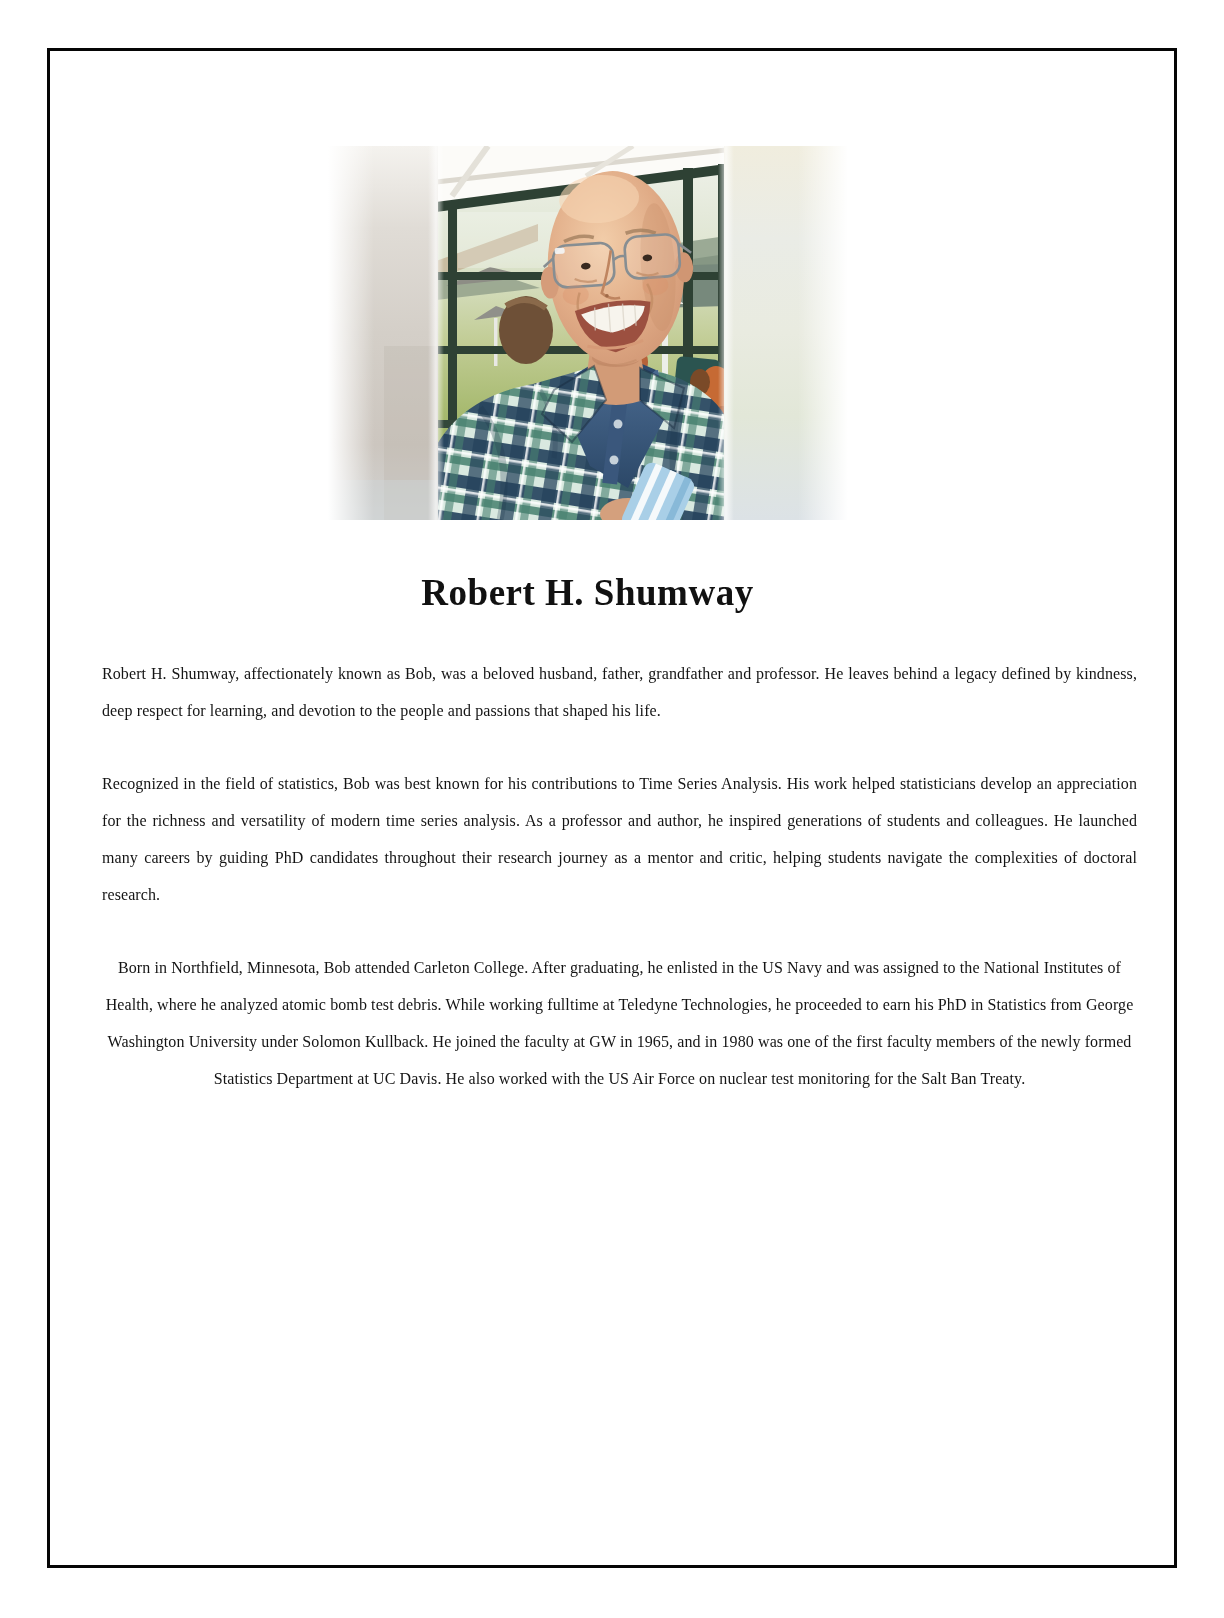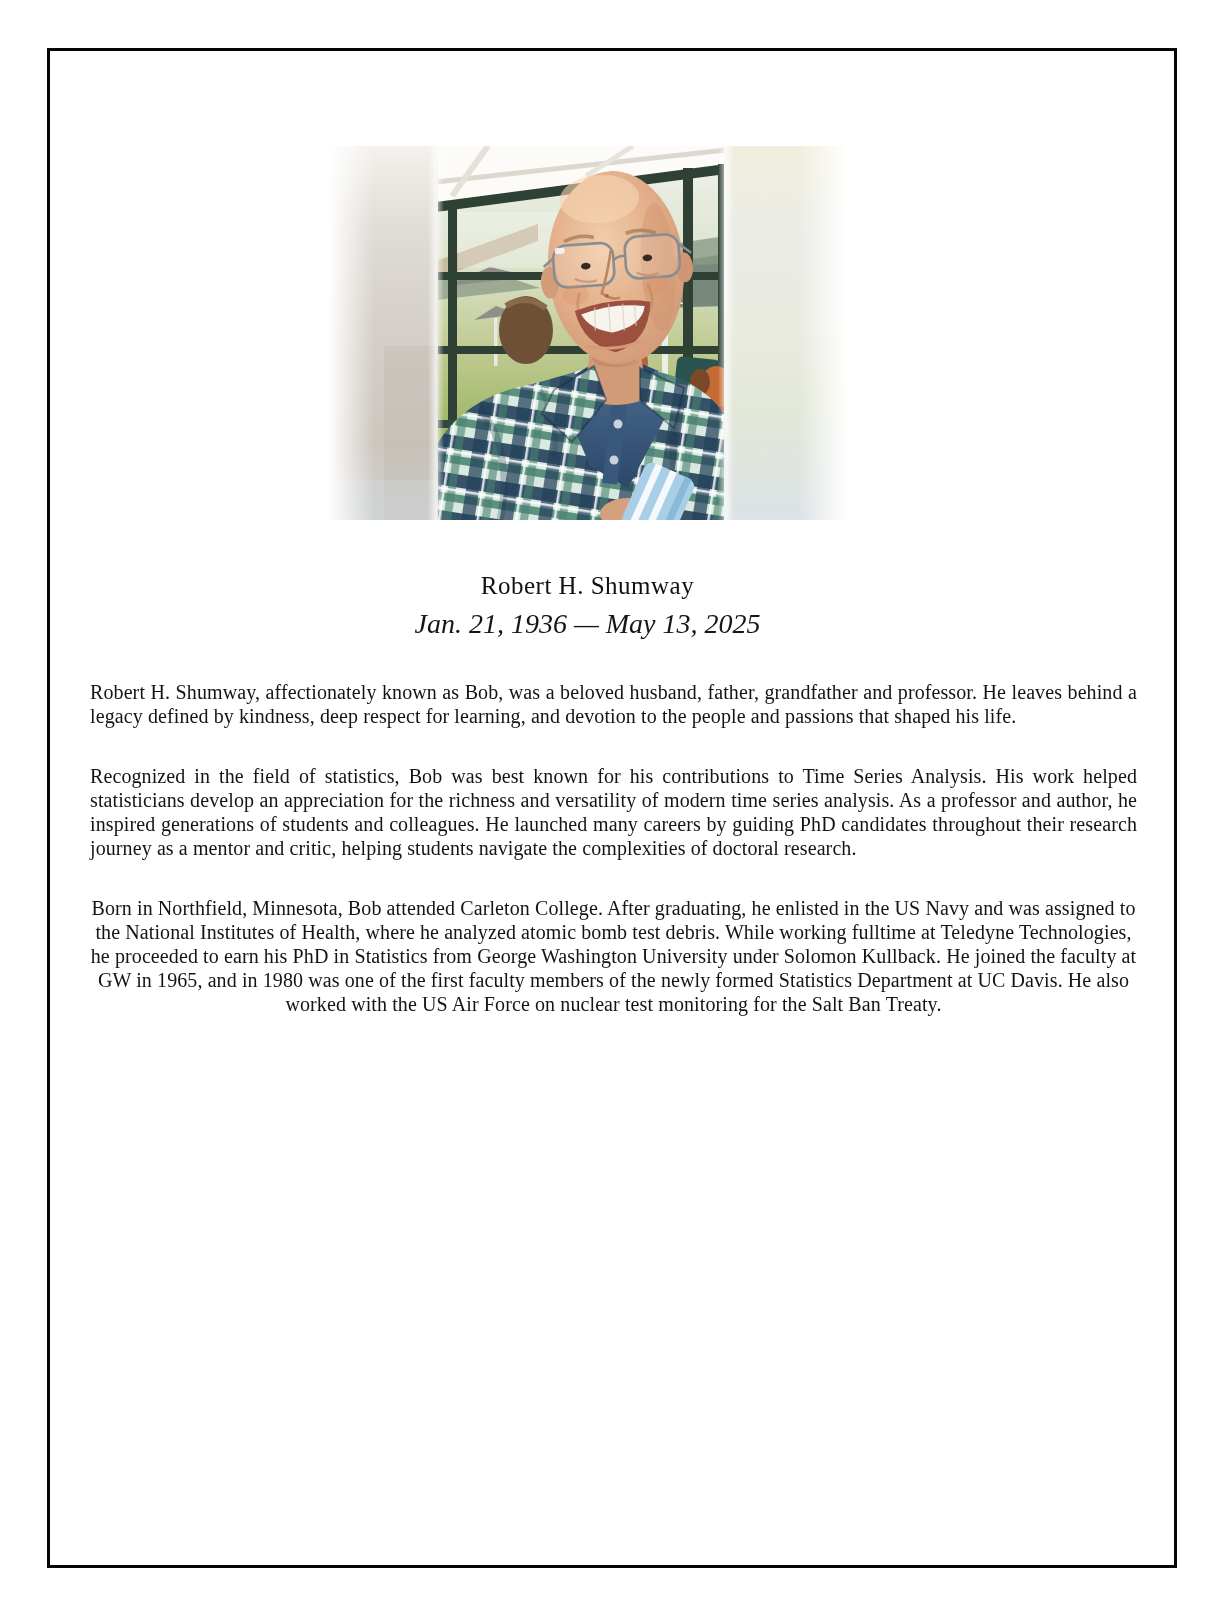--- a/index.html
+++ b/index.html
@@ -27,41 +27,41 @@
   .photo-wrap{
     margin-top:146px;
     line-height:0;
   }
   .photo{
     display:inline-block;
     width:520px;height:374px;
   }
   .doc-title{
     margin:52px 0 0 0;
-    font-size:25px;
-    font-weight:normal;
+    font-size:37px;
+    font-weight:bold;
     line-height:1.15;
     letter-spacing:0.5px;
     color:#111111;
   }
   .doc-dates{
     margin:6px 0 0 0;
     font-size:28px;
     font-style:italic;
     line-height:1.2;
     color:#161616;
   }
   .paragraphs{
     margin-top:40px;
     text-align:justify;
   }
   .paragraphs p{
-    margin:0 0 36px 0;
-    font-size:20px;
-    line-height:24px;
+    margin:0 0 36px 12px;
+    font-size:16px;
+    line-height:37px;
     letter-spacing:0.1px;
   }
   .paragraphs p:nth-of-type(3){
     text-align:center;
   }
   .paragraphs p:last-of-type{
     margin-bottom:0;
   }
 </style>
 </head>
@@ -250,21 +250,20 @@
           </g>
           <g>
             <rect x="396" y="0" width="124" height="374" fill="url(#rightStripG)"></rect>
             <rect x="470" y="0" width="50" height="374" fill="url(#fadeR)"></rect>
             <rect x="390" y="0" width="16" height="374" fill="url(#seam)"></rect>
           </g>
         </svg>
       </div>
 
       <h1 class="doc-title">Robert H. Shumway</h1>
-      <div class="doc-dates">Jan. 21, 1936 — May 13, 2025</div>
     </div>
 
     <div class="paragraphs">
       <p>Robert H. Shumway, affectionately known as Bob, was a beloved husband, father, grandfather and professor. He leaves behind a legacy defined by kindness, deep respect for learning, and devotion to the people and passions that shaped his life.</p>
       <p>Recognized in the field of statistics, Bob was best known for his contributions to Time Series Analysis. His work helped statisticians develop an appreciation for the richness and versatility of modern time series analysis. As a professor and author, he inspired generations of students and colleagues. He launched many careers by guiding PhD candidates throughout their research journey as a mentor and critic, helping students navigate the complexities of doctoral research.</p>
       <p>Born in Northfield, Minnesota, Bob attended Carleton College. After graduating, he enlisted in the US Navy and was assigned to the National Institutes of Health, where he analyzed atomic bomb test debris. While working fulltime at Teledyne Technologies, he proceeded to earn his PhD in Statistics from George Washington University under Solomon Kullback. He joined the faculty at GW in 1965, and in 1980 was one of the first faculty members of the newly formed Statistics Department at UC Davis. He also worked with the US Air Force on nuclear test monitoring for the Salt Ban Treaty.</p>
     </div>
 
   </div>
 </div>

